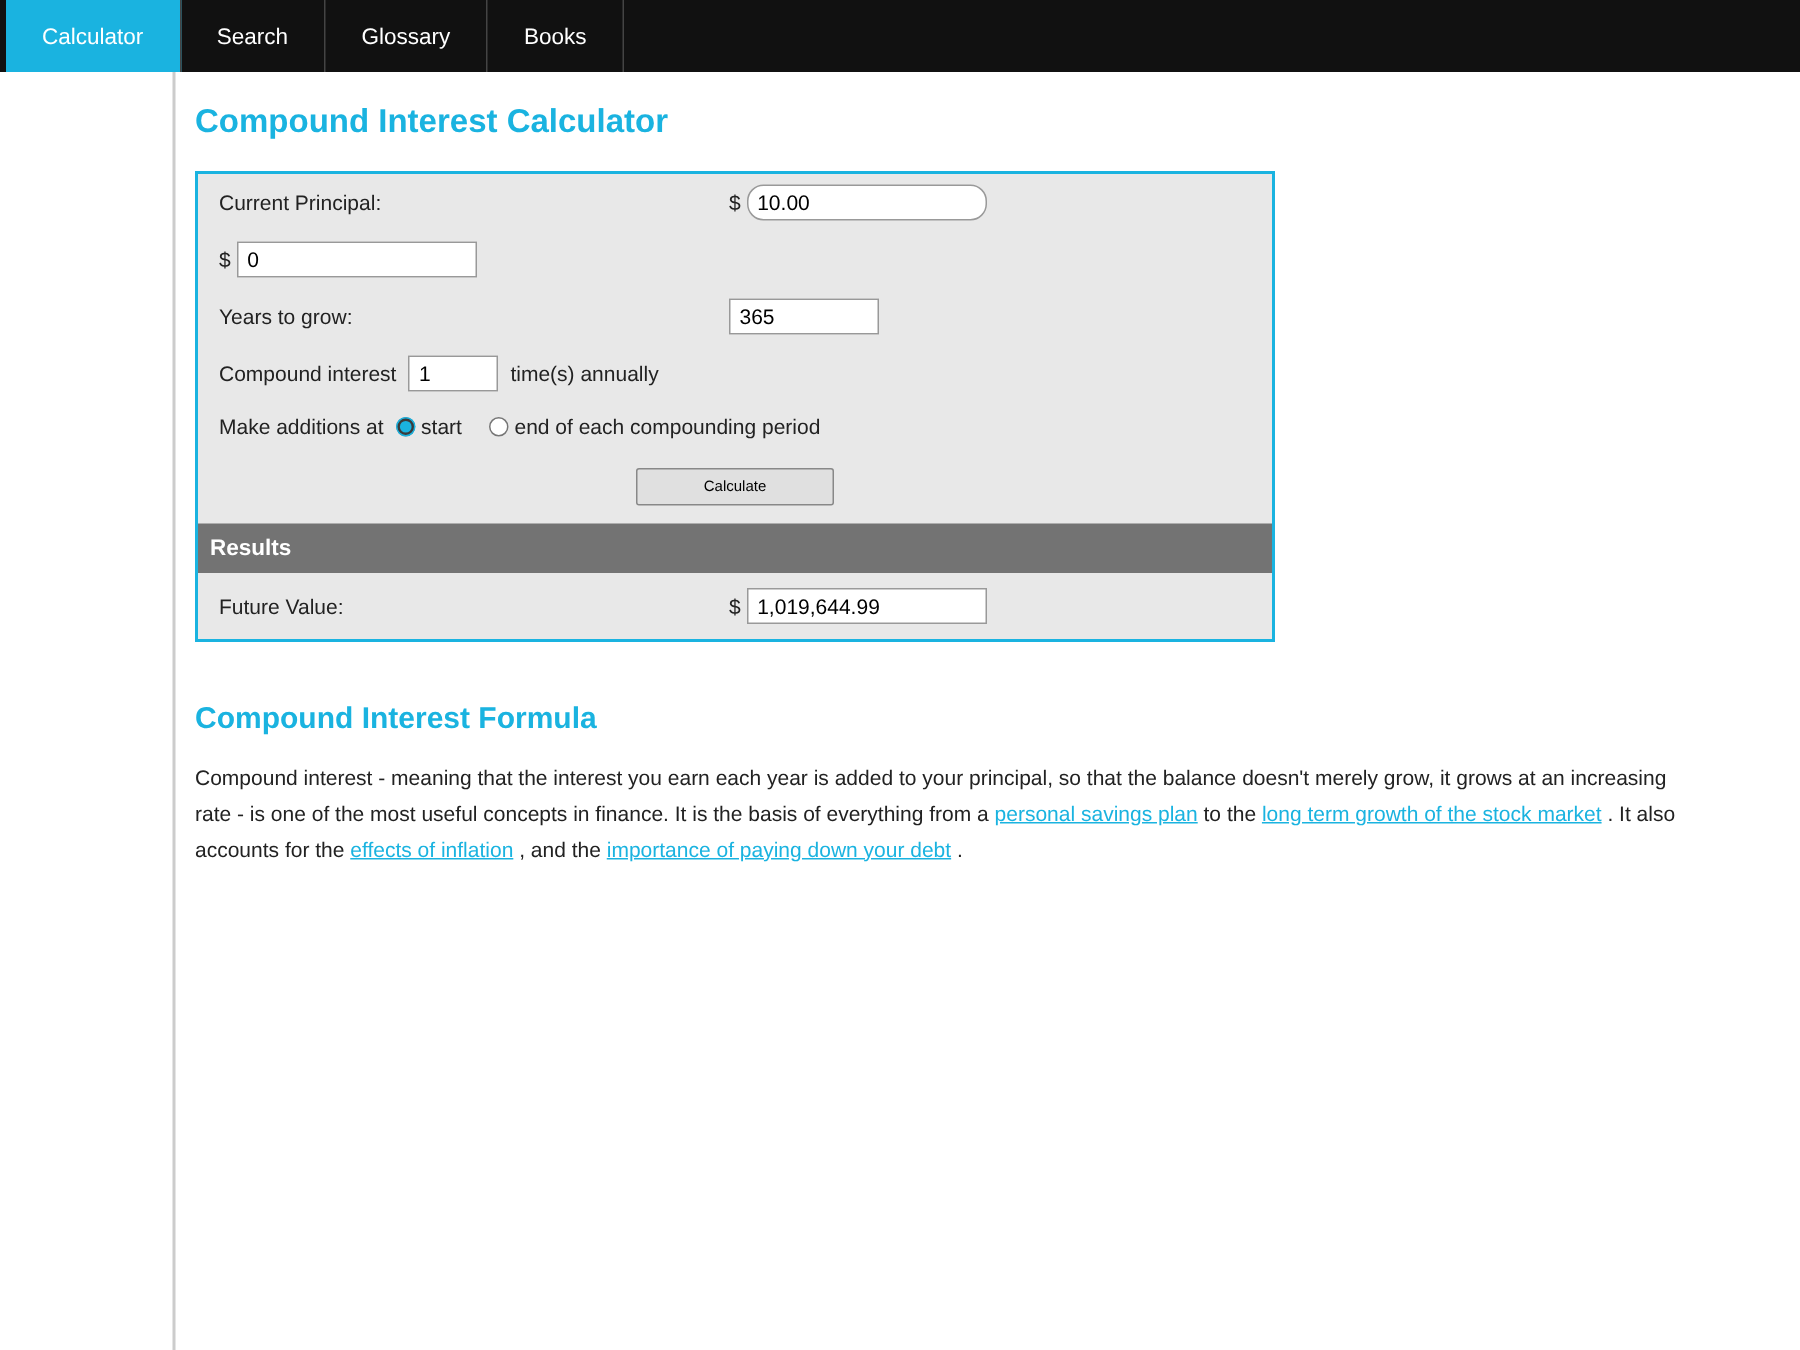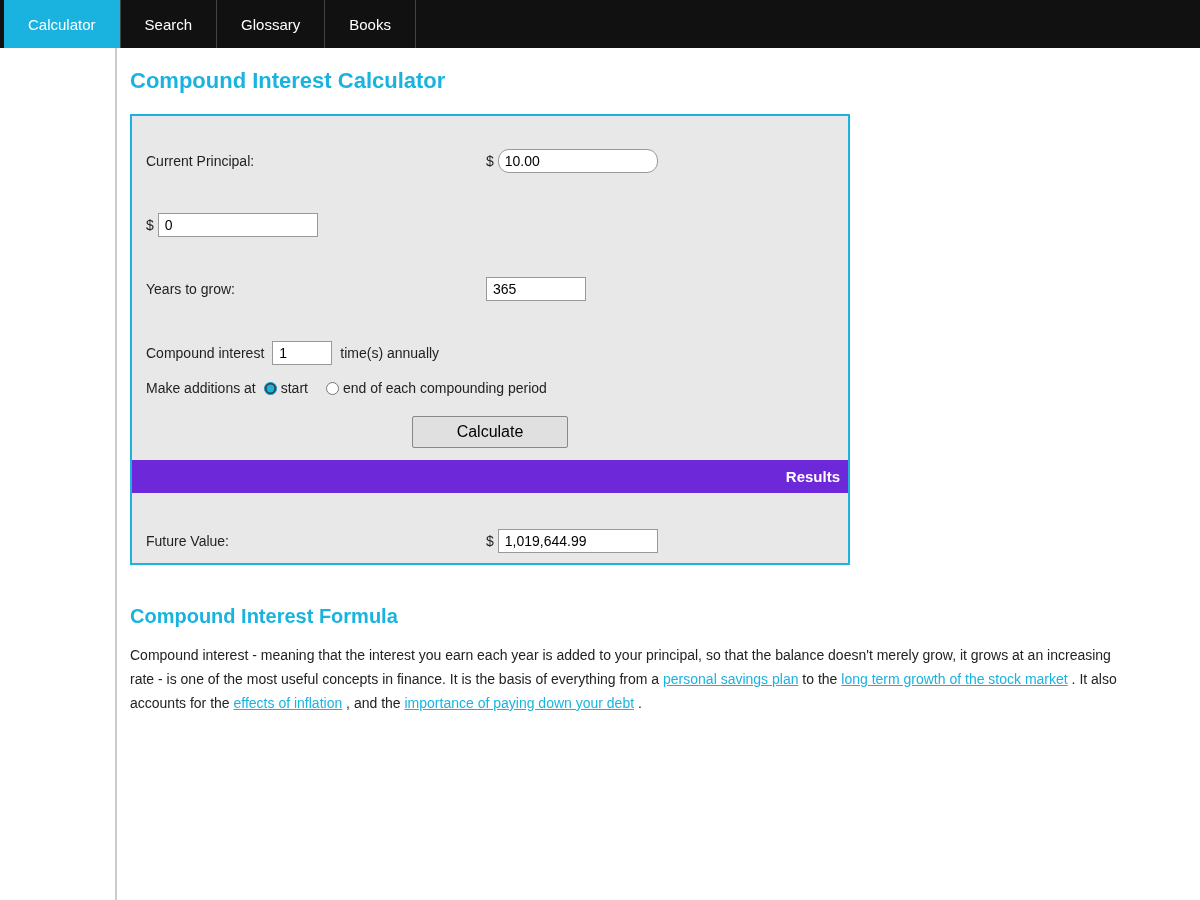--- a/index.html
+++ b/index.html
@@ -65,21 +65,20 @@
 
     .percent-sign {
       margin-left: 4px;
       font-size: 14px;
     }
 
     .row-line {
       display: flex;
       align-items: center;
       padding: 7px 14px;
-      margin-top: 26px;
     }
 
     .row-label {
       min-width: 340px;
       font-size: 14px;
     }
 
     .row-value {
       display: flex;
       align-items: center;
@@ -108,32 +107,32 @@
     }
 
     .calc-btn-row {
       display: flex;
       justify-content: center;
       padding: 12px 0;
     }
 
     .calc-button {
       padding: 6px 44px;
-      font-size: 16px;
+      font-size: 10px;
       background: #e0e0e0;
       border: 1px solid #888;
       cursor: pointer;
       border-radius: 2px;
     }
 
     .results-header {
-      background: #6d28d9;
+      background: #737373;
       color: #fff;
       font-weight: bold;
-      text-align: right;
+      text-align: left;
       padding: 8px;
       font-size: 15px;
     }
 
     
     .formula-section {
       margin-top: 40px;
       max-width: 1000px;
     }
 

